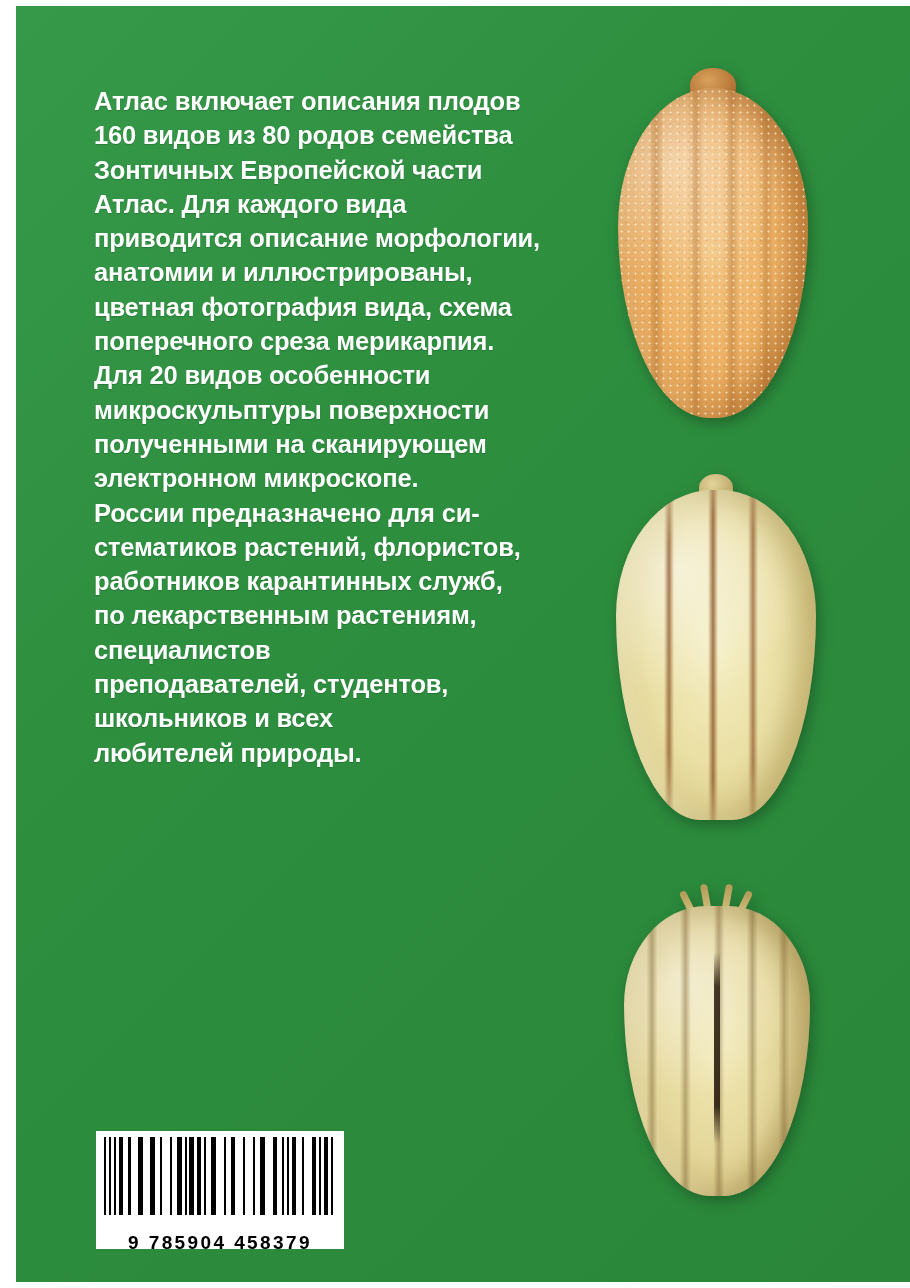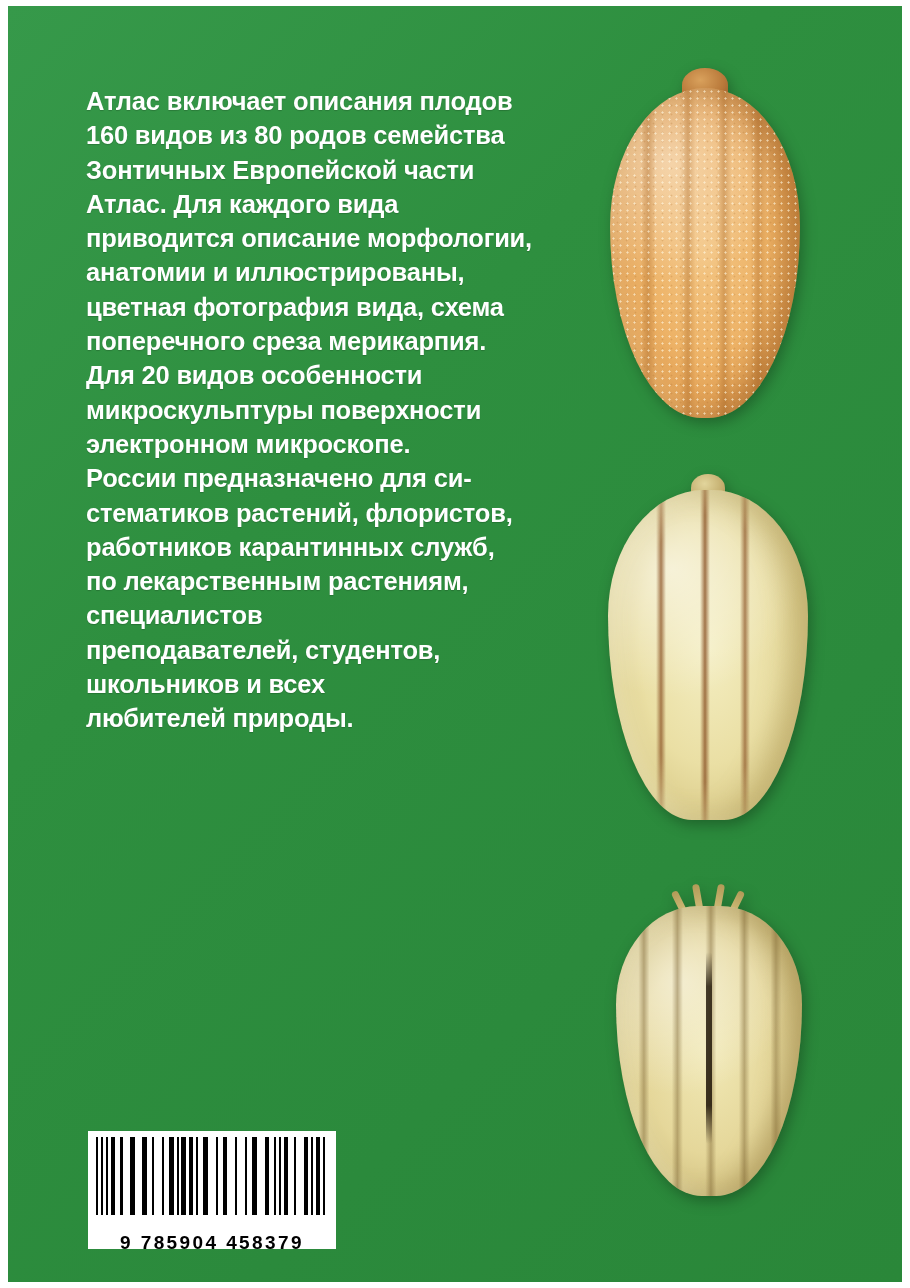--- a/index.html
+++ b/index.html
@@ -12,21 +12,21 @@
   }
   .page {
     position: relative;
     width: 910px;
     height: 1288px;
     overflow: hidden;
     background: #ffffff;
   }
   .cover {
     position: absolute;
-    left: 8px;
+    left: 16px;
     top: 6px;
     width: 894px;
     height: 1276px;
     background: #2f9140;
     background: linear-gradient(135deg, #36994a 0%, #2e8f3f 35%, #2b8a3c 70%, #2a8739 100%);
     overflow: hidden;
   }
   .blurb {
     position: absolute;
     left: 78px;
@@ -231,20 +231,21 @@
       <p>Атлас включает описания плодов</p>
       <p>160 видов из 80 родов семейства</p>
       <p>Зонтичных Европейской части</p>
       <p>Атлас. Для каждого вида</p>
       <p>приводится описание морфологии,</p>
       <p>анатомии и иллюстрированы,</p>
       <p>цветная фотография вида, схема</p>
       <p>поперечного среза мерикарпия.</p>
       <p>Для 20 видов особенности</p>
       <p>микроскульптуры поверхности</p>
+      <p>полученными на сканирующем</p>
       <p>электронном микроскопе.</p>
       <p>России предназначено для си-</p>
       <p>стематиков растений, флористов,</p>
       <p>работников карантинных служб,</p>
       <p>по лекарственным растениям,</p>
       <p>специалистов</p>
       <p>преподавателей, студентов,</p>
       <p>школьников и всех</p>
       <p>любителей природы.</p>
     </div>

